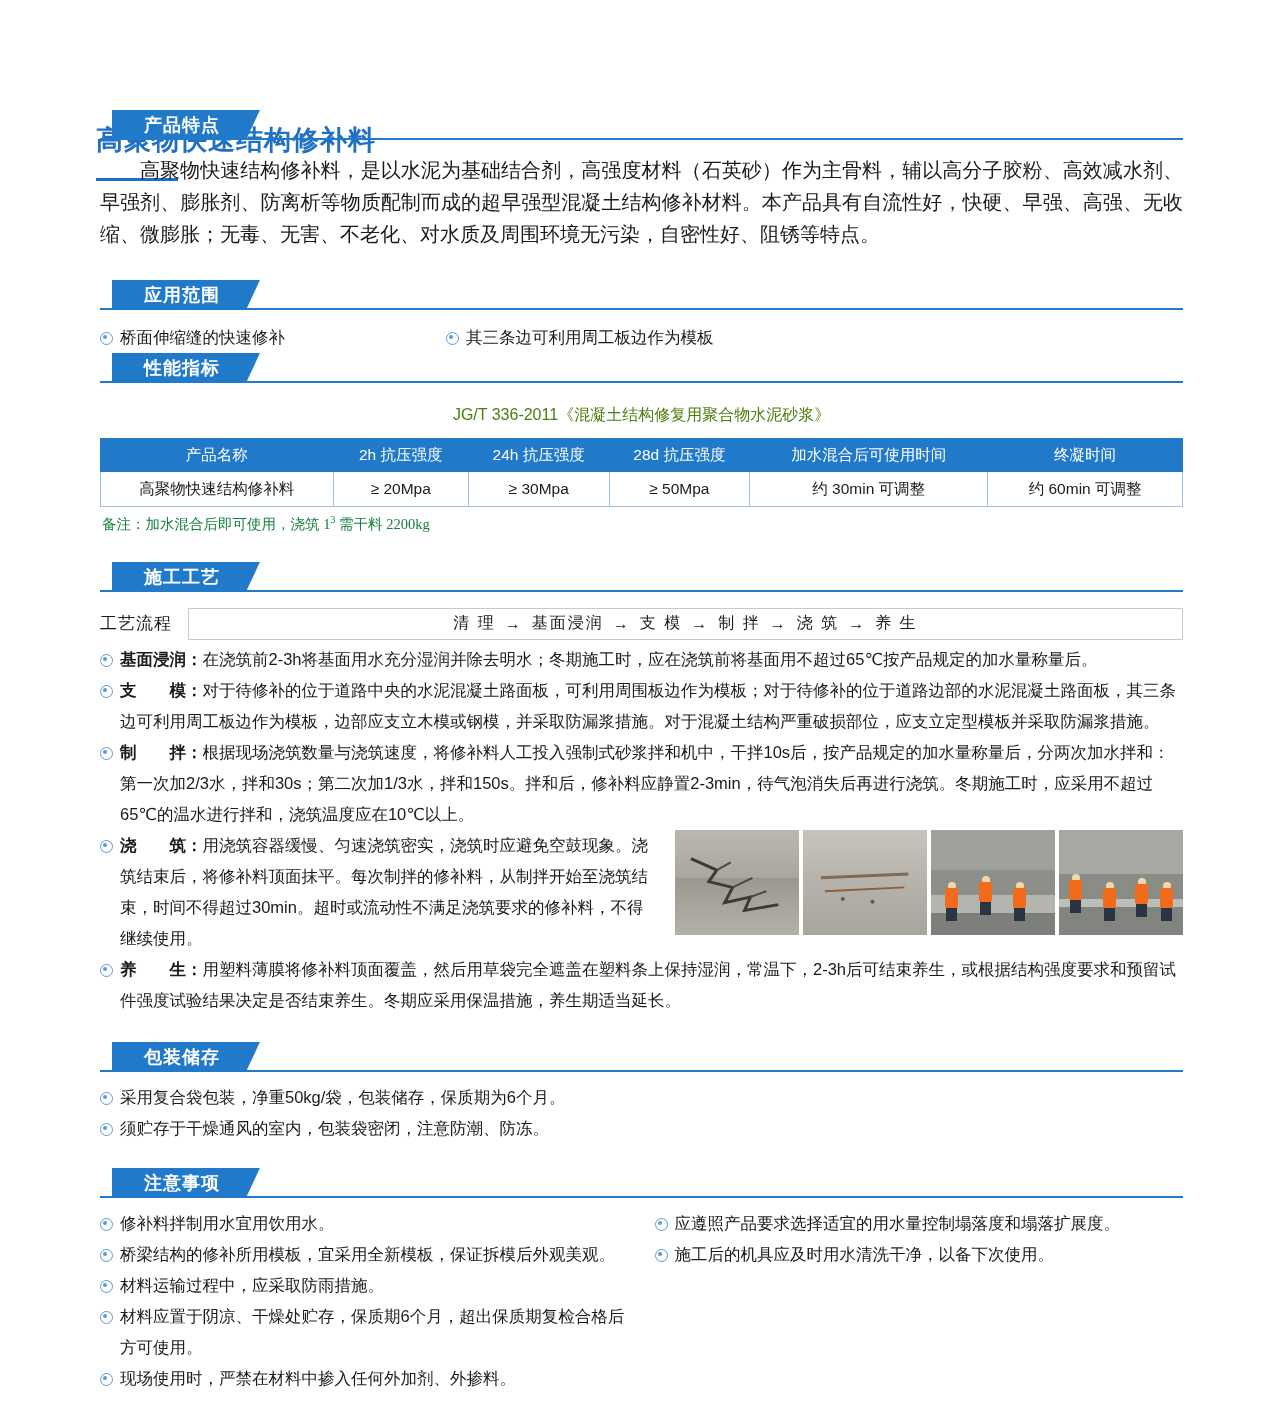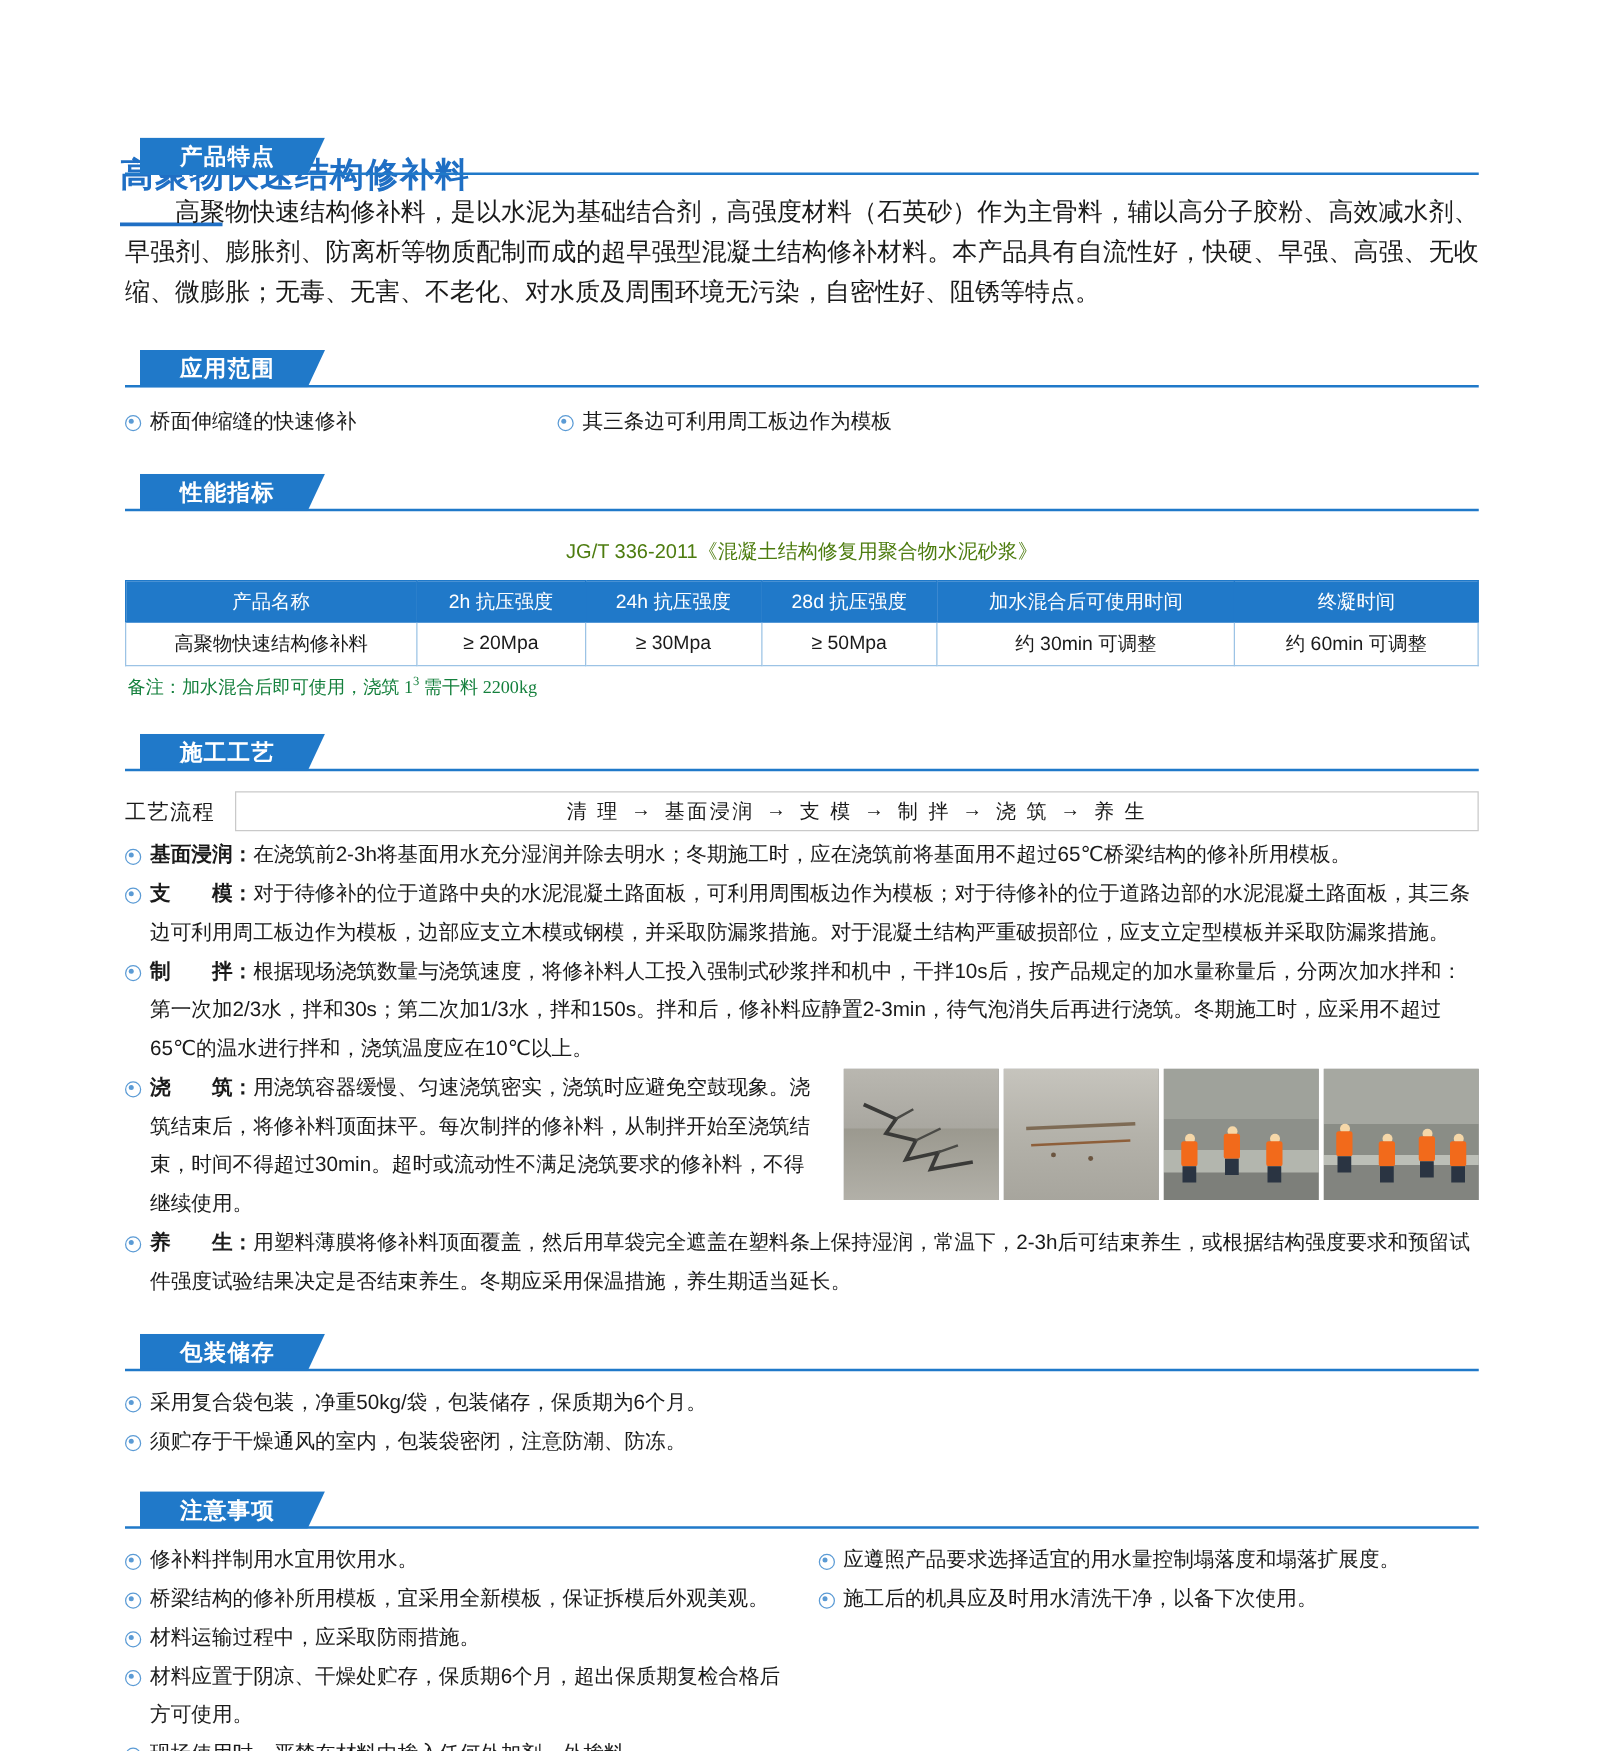--- a/index.html
+++ b/index.html
@@ -139,21 +139,21 @@
       </div>
       <div>
         <div class="bullet-row">
           <span class="ring"></span>
           <span class="bullet-text">其三条边可利用周工板边作为模板</span>
         </div>
       </div>
     </div>
   </div>
 
-  <div class="sec-wrap" style="margin-top:26px;">
+  <div class="sec-wrap" style="">
     <div class="sec-head">
       <div class="tag">性能指标</div>
       <div class="sec-rule"></div>
     </div>
 
     <div class="std-line">JG/T 336-2011《混凝土结构修复用聚合物水泥砂浆》</div>
 
     <table class="perf">
       <colgroup>
         <col style="width:21.5%">
@@ -208,21 +208,21 @@
         <span>制 拌</span>
         <span class="arw">→</span>
         <span>浇 筑</span>
         <span class="arw">→</span>
         <span>养 生</span>
       </div>
     </div>
 
     <div class="bullet-row">
       <span class="ring"></span>
-      <span class="bullet-text"><b>基面浸润：</b><span>在浇筑前2-3h将基面用水充分湿润并除去明水；冬期施工时，应在浇筑前将基面用不超过65℃桥梁结构的修补所用模板。</span></span>
+      <span class="bullet-text"><b>基面浸润：</b><span>在浇筑前2-3h将基面用水充分湿润并除去明水；冬期施工时，应在浇筑前将基面用不超过65℃按产品规定的加水量称量后。</span></span>
     </div>
 
     <div class="bullet-row">
       <span class="ring"></span>
       <span class="bullet-text"><b>支　　模：</b><span>对于待修补的位于道路中央的水泥混凝土路面板，可利用周围板边作为模板；对于待修补的位于道路边部的水泥混凝土路面板，其三条边可利用周工板边作为模板，边部应支立木模或钢模，并采取防漏浆措施。对于混凝土结构严重破损部位，应支立定型模板并采取防漏浆措施。</span></span>
     </div>
 
     <div class="bullet-row">
       <span class="ring"></span>
       <span class="bullet-text"><b>制　　拌：</b><span>根据现场浇筑数量与浇筑速度，将修补料人工投入强制式砂浆拌和机中，干拌10s后，按产品规定的加水量称量后，分两次加水拌和：第一次加2/3水，拌和30s；第二次加1/3水，拌和150s。拌和后，修补料应静置2-3min，待气泡消失后再进行浇筑。冬期施工时，应采用不超过65℃的温水进行拌和，浇筑温度应在10℃以上。</span></span>

